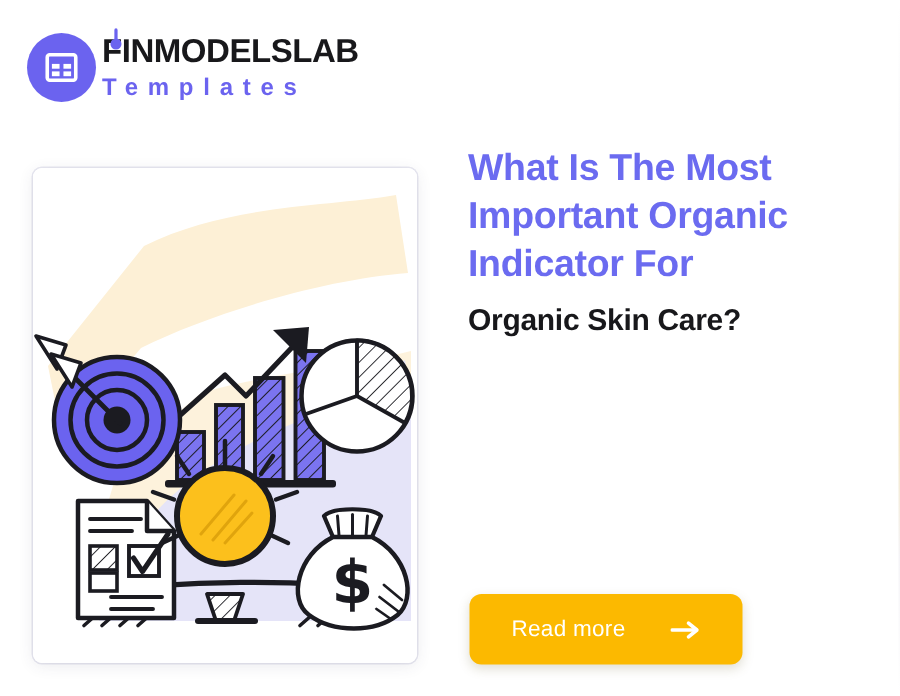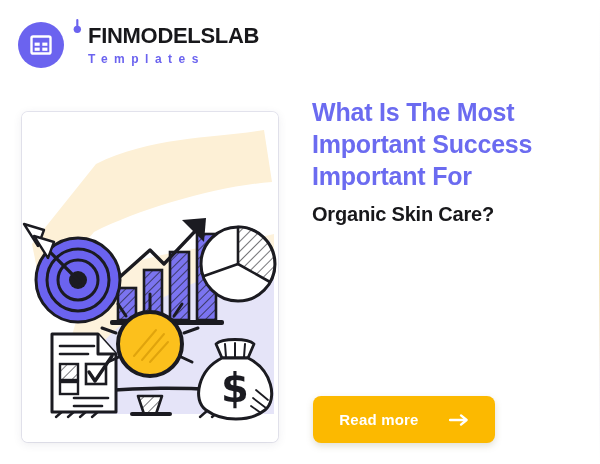--- a/index.html
+++ b/index.html
@@ -19,40 +19,40 @@
   .page:after{
     content:"";
     position:absolute;right:0;top:0;bottom:0;width:1px;
     background:linear-gradient(180deg,#ffffff 0%, #f1f1f4 25%, #e9c86b 55%, #eceaf0 80%, #ffffff 100%);
     opacity:.55;
   }
 
   
   .brand{
     position:absolute;left:18px;top:22px;
-    display:flex;align-items:center;gap:24px;
+    display:flex;align-items:center;gap:4px;
   }
   .brand-mark{
     width:46px;height:46px;border-radius:50%;
     background:#6b63ef;
     display:flex;align-items:center;justify-content:center;
     flex:0 0 auto;
   }
   .brand-mark svg{display:block;}
   .brand-text{display:flex;flex-direction:column;line-height:1;}
   .brand-name{
     font-size:22px;font-weight:bold;color:#18181b;
     letter-spacing:-0.3px;position:relative;white-space:nowrap;
   }
   .brand-pin{
     position:absolute;left:55px;top:-4px;width:9px;height:18px;
   }
   .brand-sub{
     margin-top:6px;
-    font-size:12px;font-weight:bold;color:#6b63ef;
+    font-size:16px;font-weight:bold;color:#6b63ef;
     letter-spacing:6.5px;
   }
 
   
   .illus-card{
     position:absolute;left:22px;top:112px;
     width:256px;height:330px;
     background:#ffffff;
     border-radius:6px;
     box-shadow:0 2px 10px rgba(60,60,90,.10), 0 0 0 1px rgba(230,230,240,.9);
@@ -78,21 +78,21 @@
     position:absolute;left:313px;top:396px;
     width:182px;height:47px;
     background:#fcb900;
     border:none;border-radius:8px;
     box-shadow:0 3px 7px rgba(120,110,60,.22);
     display:flex;align-items:center;justify-content:center;gap:30px;
     cursor:pointer;
     padding:0;
   }
   .cta-label{
-    font-size:15px;font-weight:bold;color:#ffffff;letter-spacing:.2px;
+    font-size:15px;font-weight:normal;color:#ffffff;letter-spacing:.2px;
   }
   .cta-arrow{color:#ffffff;display:flex;align-items:center;}
 </style>
 </head>
 <body>
 
 <div class="page">
 
   <div class="brand">
     <div class="brand-mark">
@@ -230,21 +230,21 @@
         <g stroke="#e0a40d" stroke-width="2" stroke-linecap="round">
           <line x1="112" y1="244" x2="134" y2="218"></line>
           <line x1="120" y1="248" x2="142" y2="222"></line>
           <line x1="128" y1="250" x2="146" y2="230"></line>
         </g>
       </g>
     </svg>
   </div>
 
   <div class="content">
-    <h1 class="headline">What Is The Most Important Success Important For</h1>
+    <h1 class="headline">What Is The Most Important Organic Indicator For</h1>
     <h2 class="headline-sub">Organic Skin Care?</h2>
   </div>
 
   <button class="cta">
     <span class="cta-label">Read more</span>
     <span class="cta-arrow">
       <svg width="20" height="14" viewBox="0 0 20 14" aria-hidden="true">
         <line x1="1" y1="7" x2="16" y2="7" stroke="#ffffff" stroke-width="2.4" stroke-linecap="round"></line>
         <path d="M12 2.4 L17.6 7 L12 11.6" fill="none" stroke="#ffffff" stroke-width="2.4" stroke-linecap="round" stroke-linejoin="round"></path>
       </svg>

